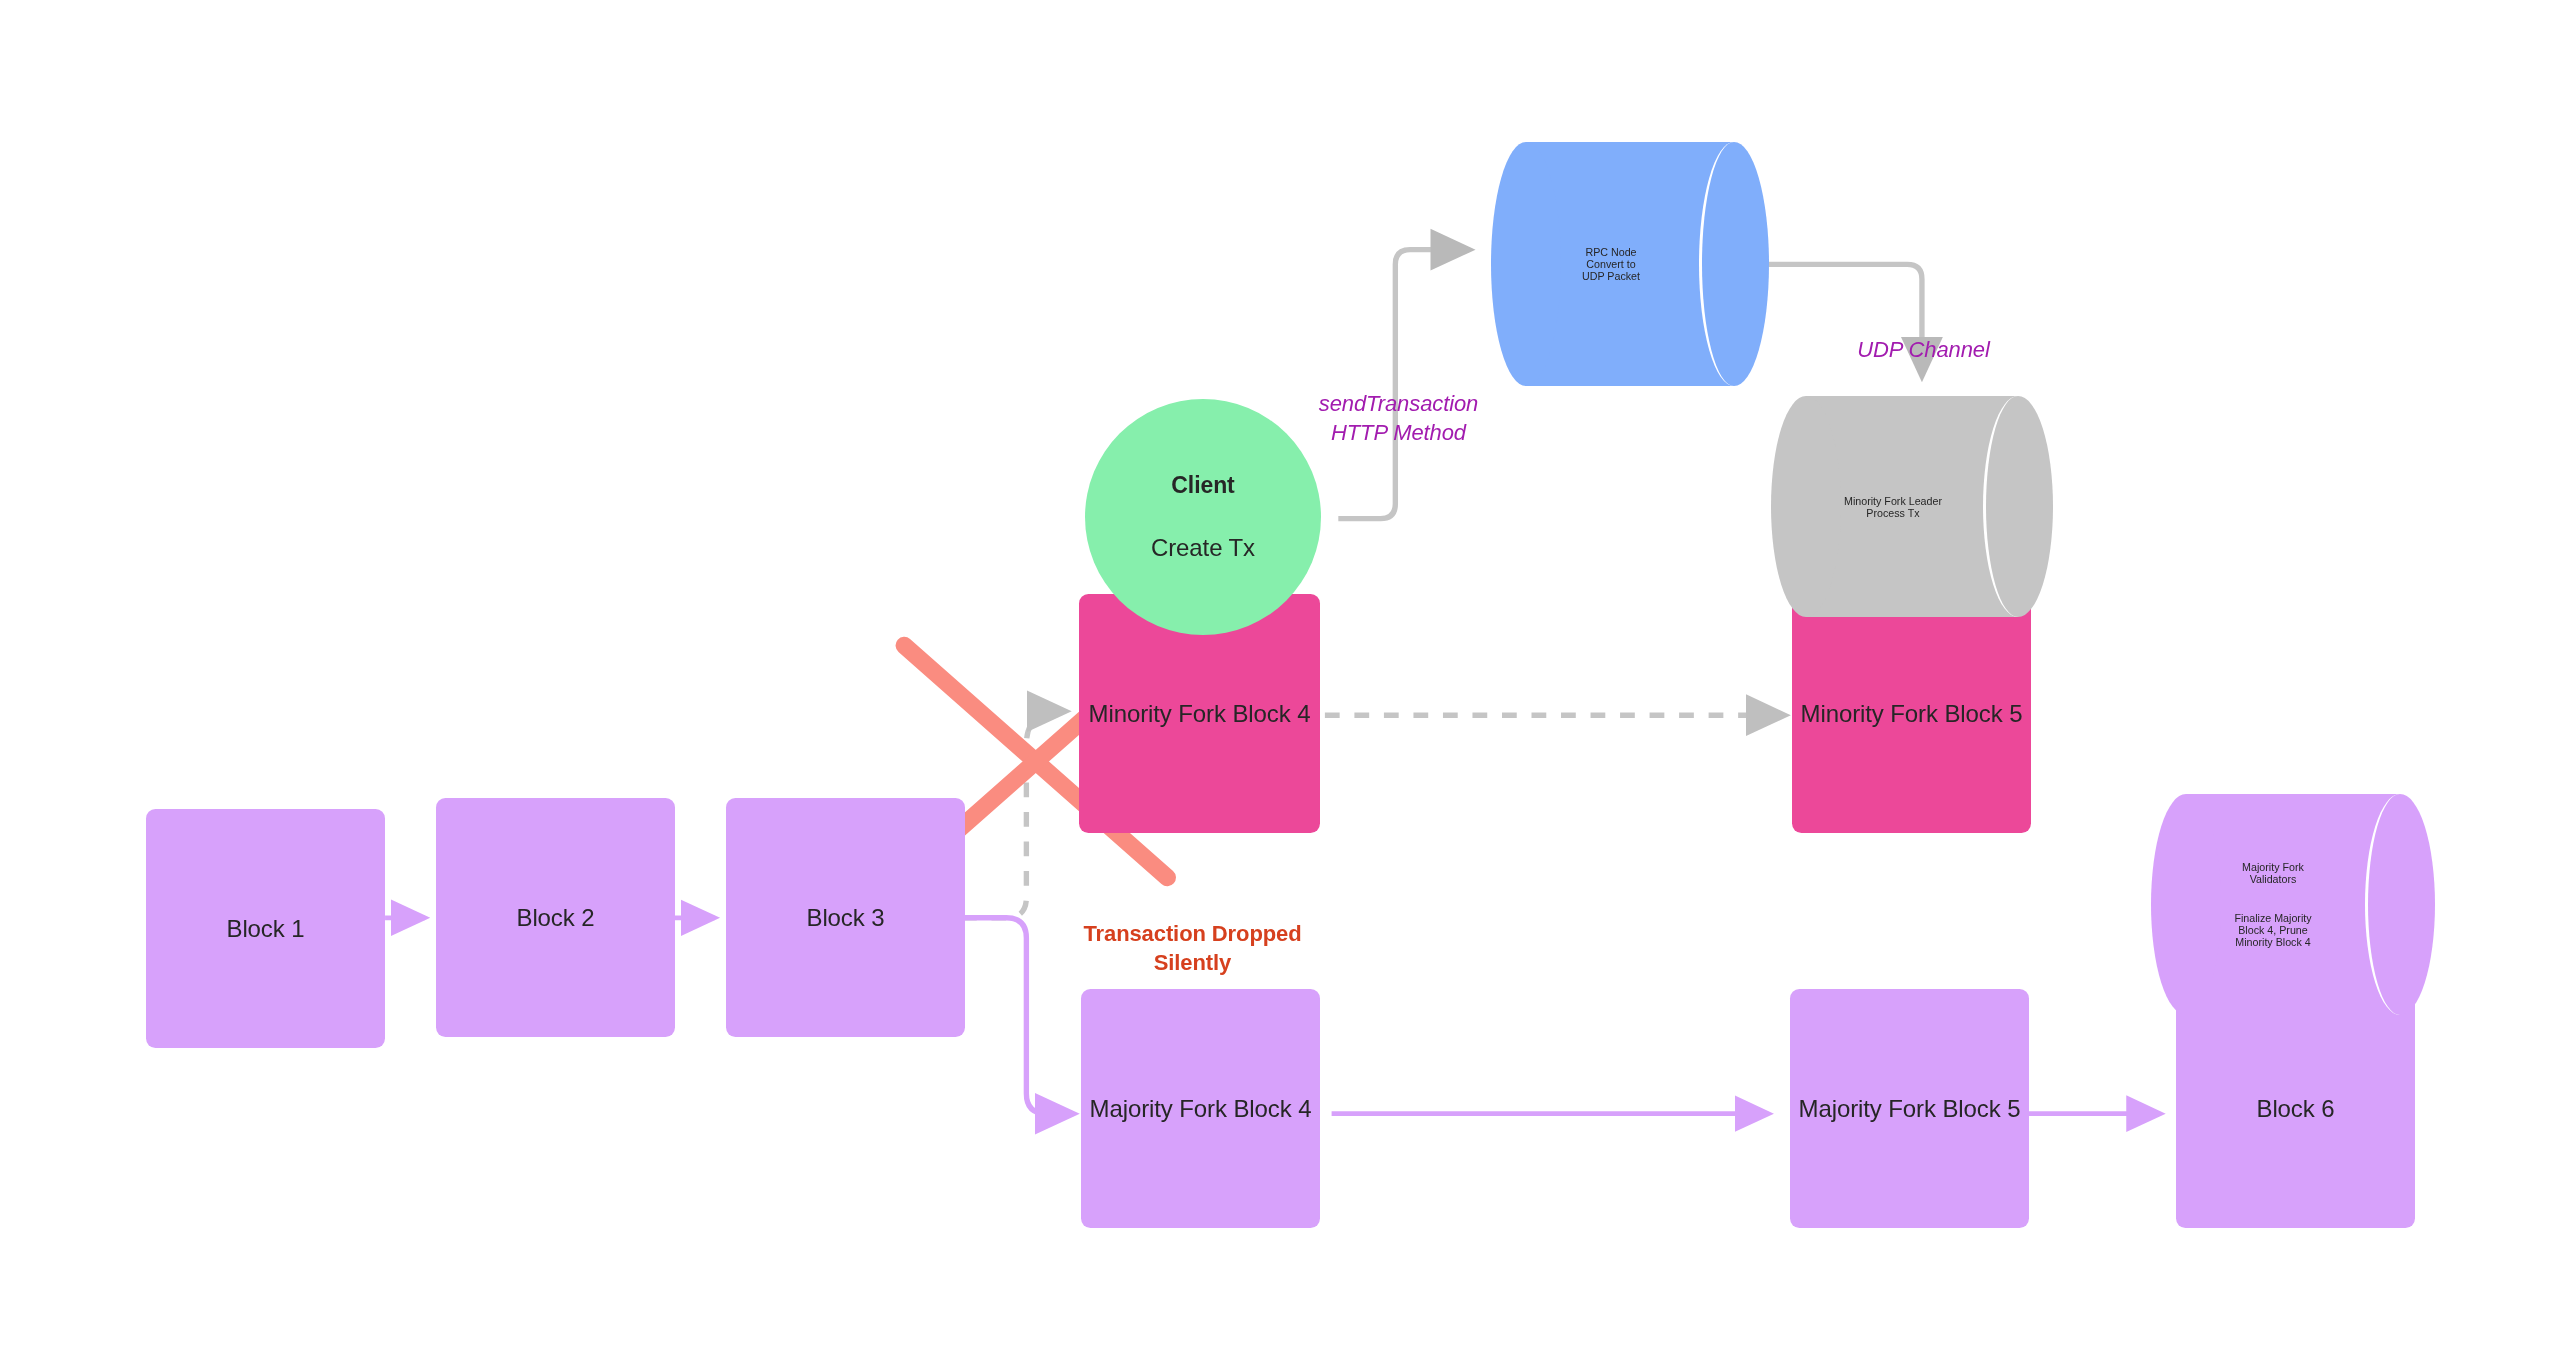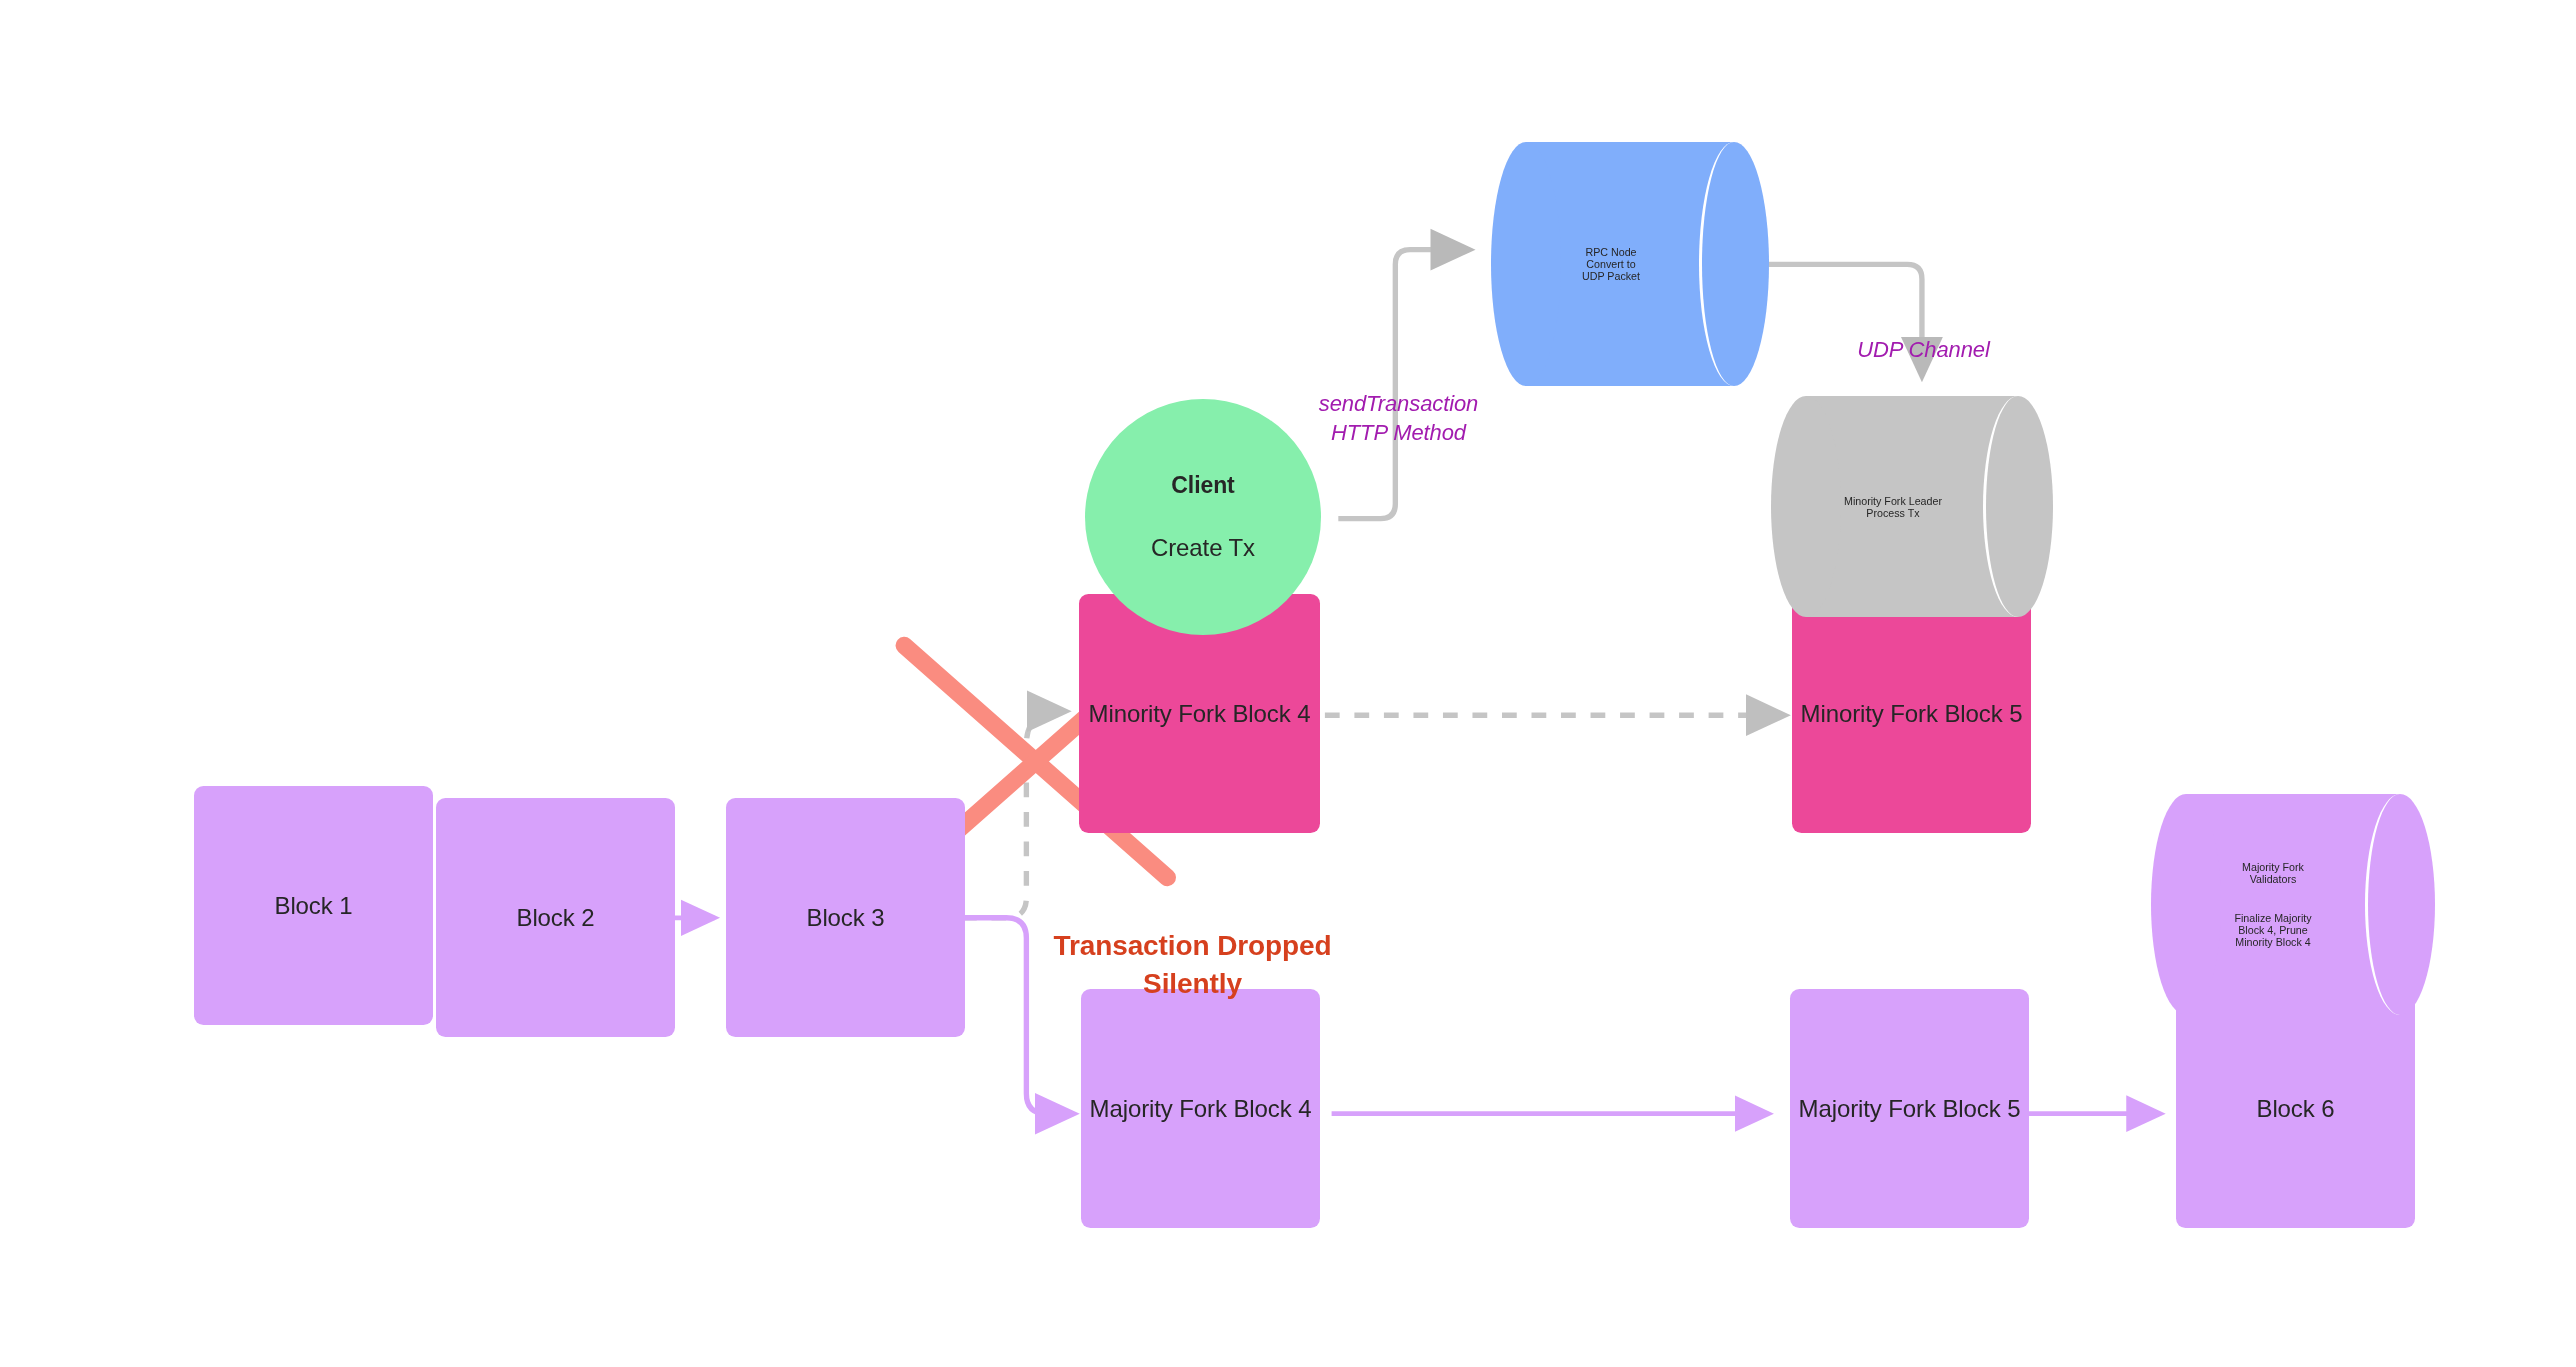--- a/index.html
+++ b/index.html
@@ -23,21 +23,21 @@
   .cyl{position:absolute;}
   .cyl .body{position:absolute;inset:0;border-radius:0;}
   .cyl .capL{position:absolute;left:0;top:0;height:100%;border-radius:50%;}
   .cyl .capR{position:absolute;right:0;top:0;height:100%;border-radius:50%;
              border-left:3.4px solid #ffffff;box-sizing:border-box;}
   .cyl .lbl{position:absolute;inset:0;display:flex;flex-direction:column;
             align-items:center;justify-content:center;text-align:center;color:#262626;}
 
   .edgelabel{position:absolute;color:#a21caf;font-size:22px;line-height:1.35;
              text-align:center;letter-spacing:-0.1px;white-space:pre-line;font-style:italic;}
-  .warn{position:absolute;font-weight:bold;font-size:28px;line-height:1.35;
+  .warn{position:absolute;font-weight:bold;font-size:22px;line-height:1.35;
         text-align:center;white-space:pre-line;letter-spacing:-0.1px;}
 </style>
 </head>
 <body>
 
 <div id="stage">
 
   <svg id="edges" viewBox="0 0 3840 2039">
     <defs>
       <marker id="ar-gray" markerWidth="9" markerHeight="9" refX="7.2" refY="4.5" orient="auto">
@@ -86,21 +86,21 @@
     <g>
       <path d="M3000,1660 L3220,1660" stroke="#d7a1fb" stroke-width="7" fill="none" marker-end="url(#ar-purple)"></path>
     </g>
 
     <g>
       <path d="M1348,962 L1740,1308" stroke="#fa8c80" stroke-width="26" stroke-linecap="round"></path>
       <path d="M1348,1308 L1740,962" stroke="#fa8c80" stroke-width="26" stroke-linecap="round"></path>
     </g>
   </svg>
 
-  <div class="node rect purple" style="left:146px;top:786px;width:239px;height:239px;margin-left:48px;">
+  <div class="node rect purple" style="left:146px;top:809px;width:239px;height:239px;">
     <span class="sub">Block 1</span>
   </div>
 
   <div class="node rect purple" style="left:436px;top:798px;width:239px;height:239px;">
     <span class="sub">Block 2</span>
   </div>
 
   <div class="node rect purple" style="left:726px;top:798px;width:239px;height:239px;">
     <span class="sub">Block 3</span>
   </div>

